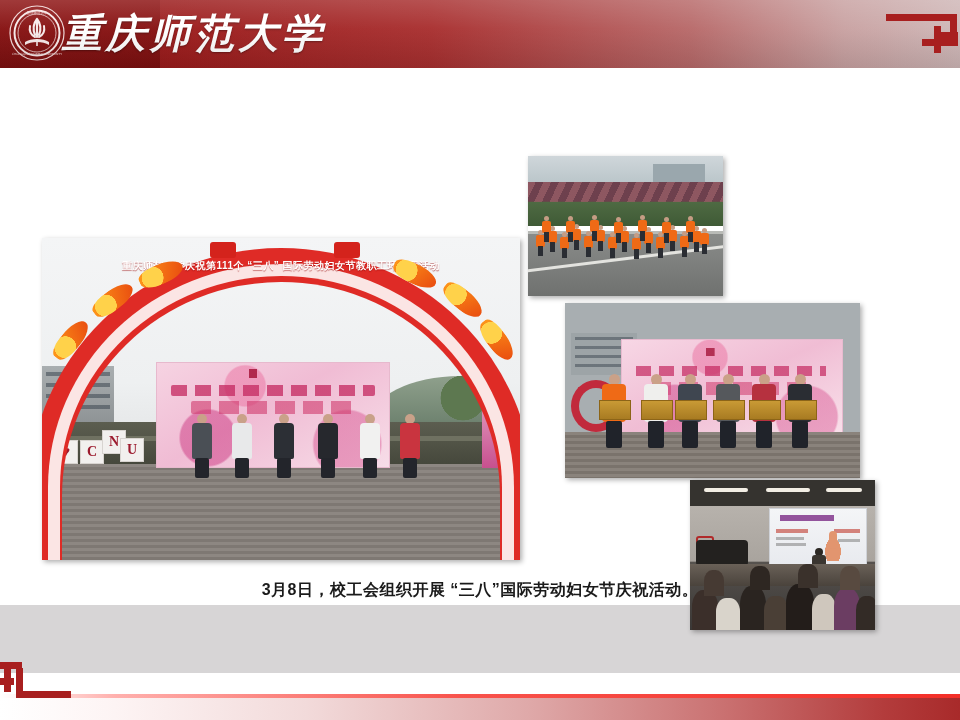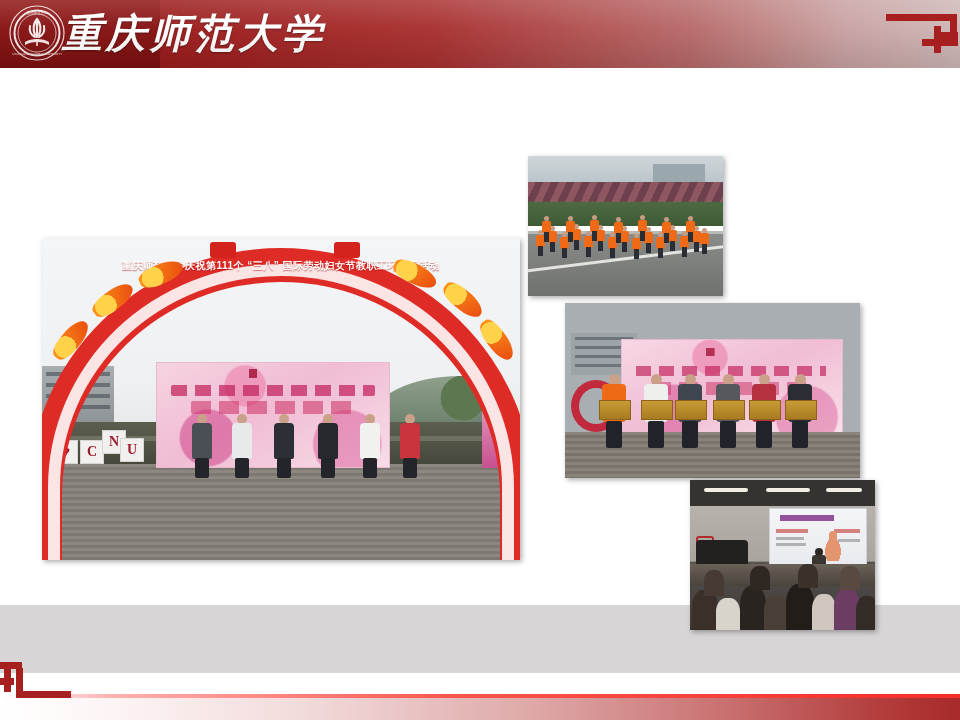--- a/index.html
+++ b/index.html
@@ -569,20 +569,21 @@
         <div class="aud" style="left:122px;width:24px;height:36px;background:#cfc7bd;"></div>
         <div class="aud" style="left:144px;width:26px;height:42px;background:#6b3d62;"></div>
         <div class="aud" style="left:166px;width:22px;height:34px;background:#332b26;"></div>
         <div class="aud" style="left:14px;bottom:34px;width:20px;height:26px;background:#463a33;"></div>
         <div class="aud" style="left:60px;bottom:40px;width:20px;height:24px;background:#2e2722;"></div>
         <div class="aud" style="left:108px;bottom:42px;width:20px;height:24px;background:#3a312b;"></div>
         <div class="aud" style="left:150px;bottom:40px;width:20px;height:24px;background:#584a40;"></div>
       </div>
     </div>
 
+    <div class="caption">3月8日，校工会组织开展  “三八”国际劳动妇女节庆祝活动。</div>
   </div>
 
   <div class="bottom-band">
     <div class="band-line"></div>
     <div class="band-fill"></div>
 
   </div>
 
   <div class="fret fret-bl">
     <i class="b1"></i>

